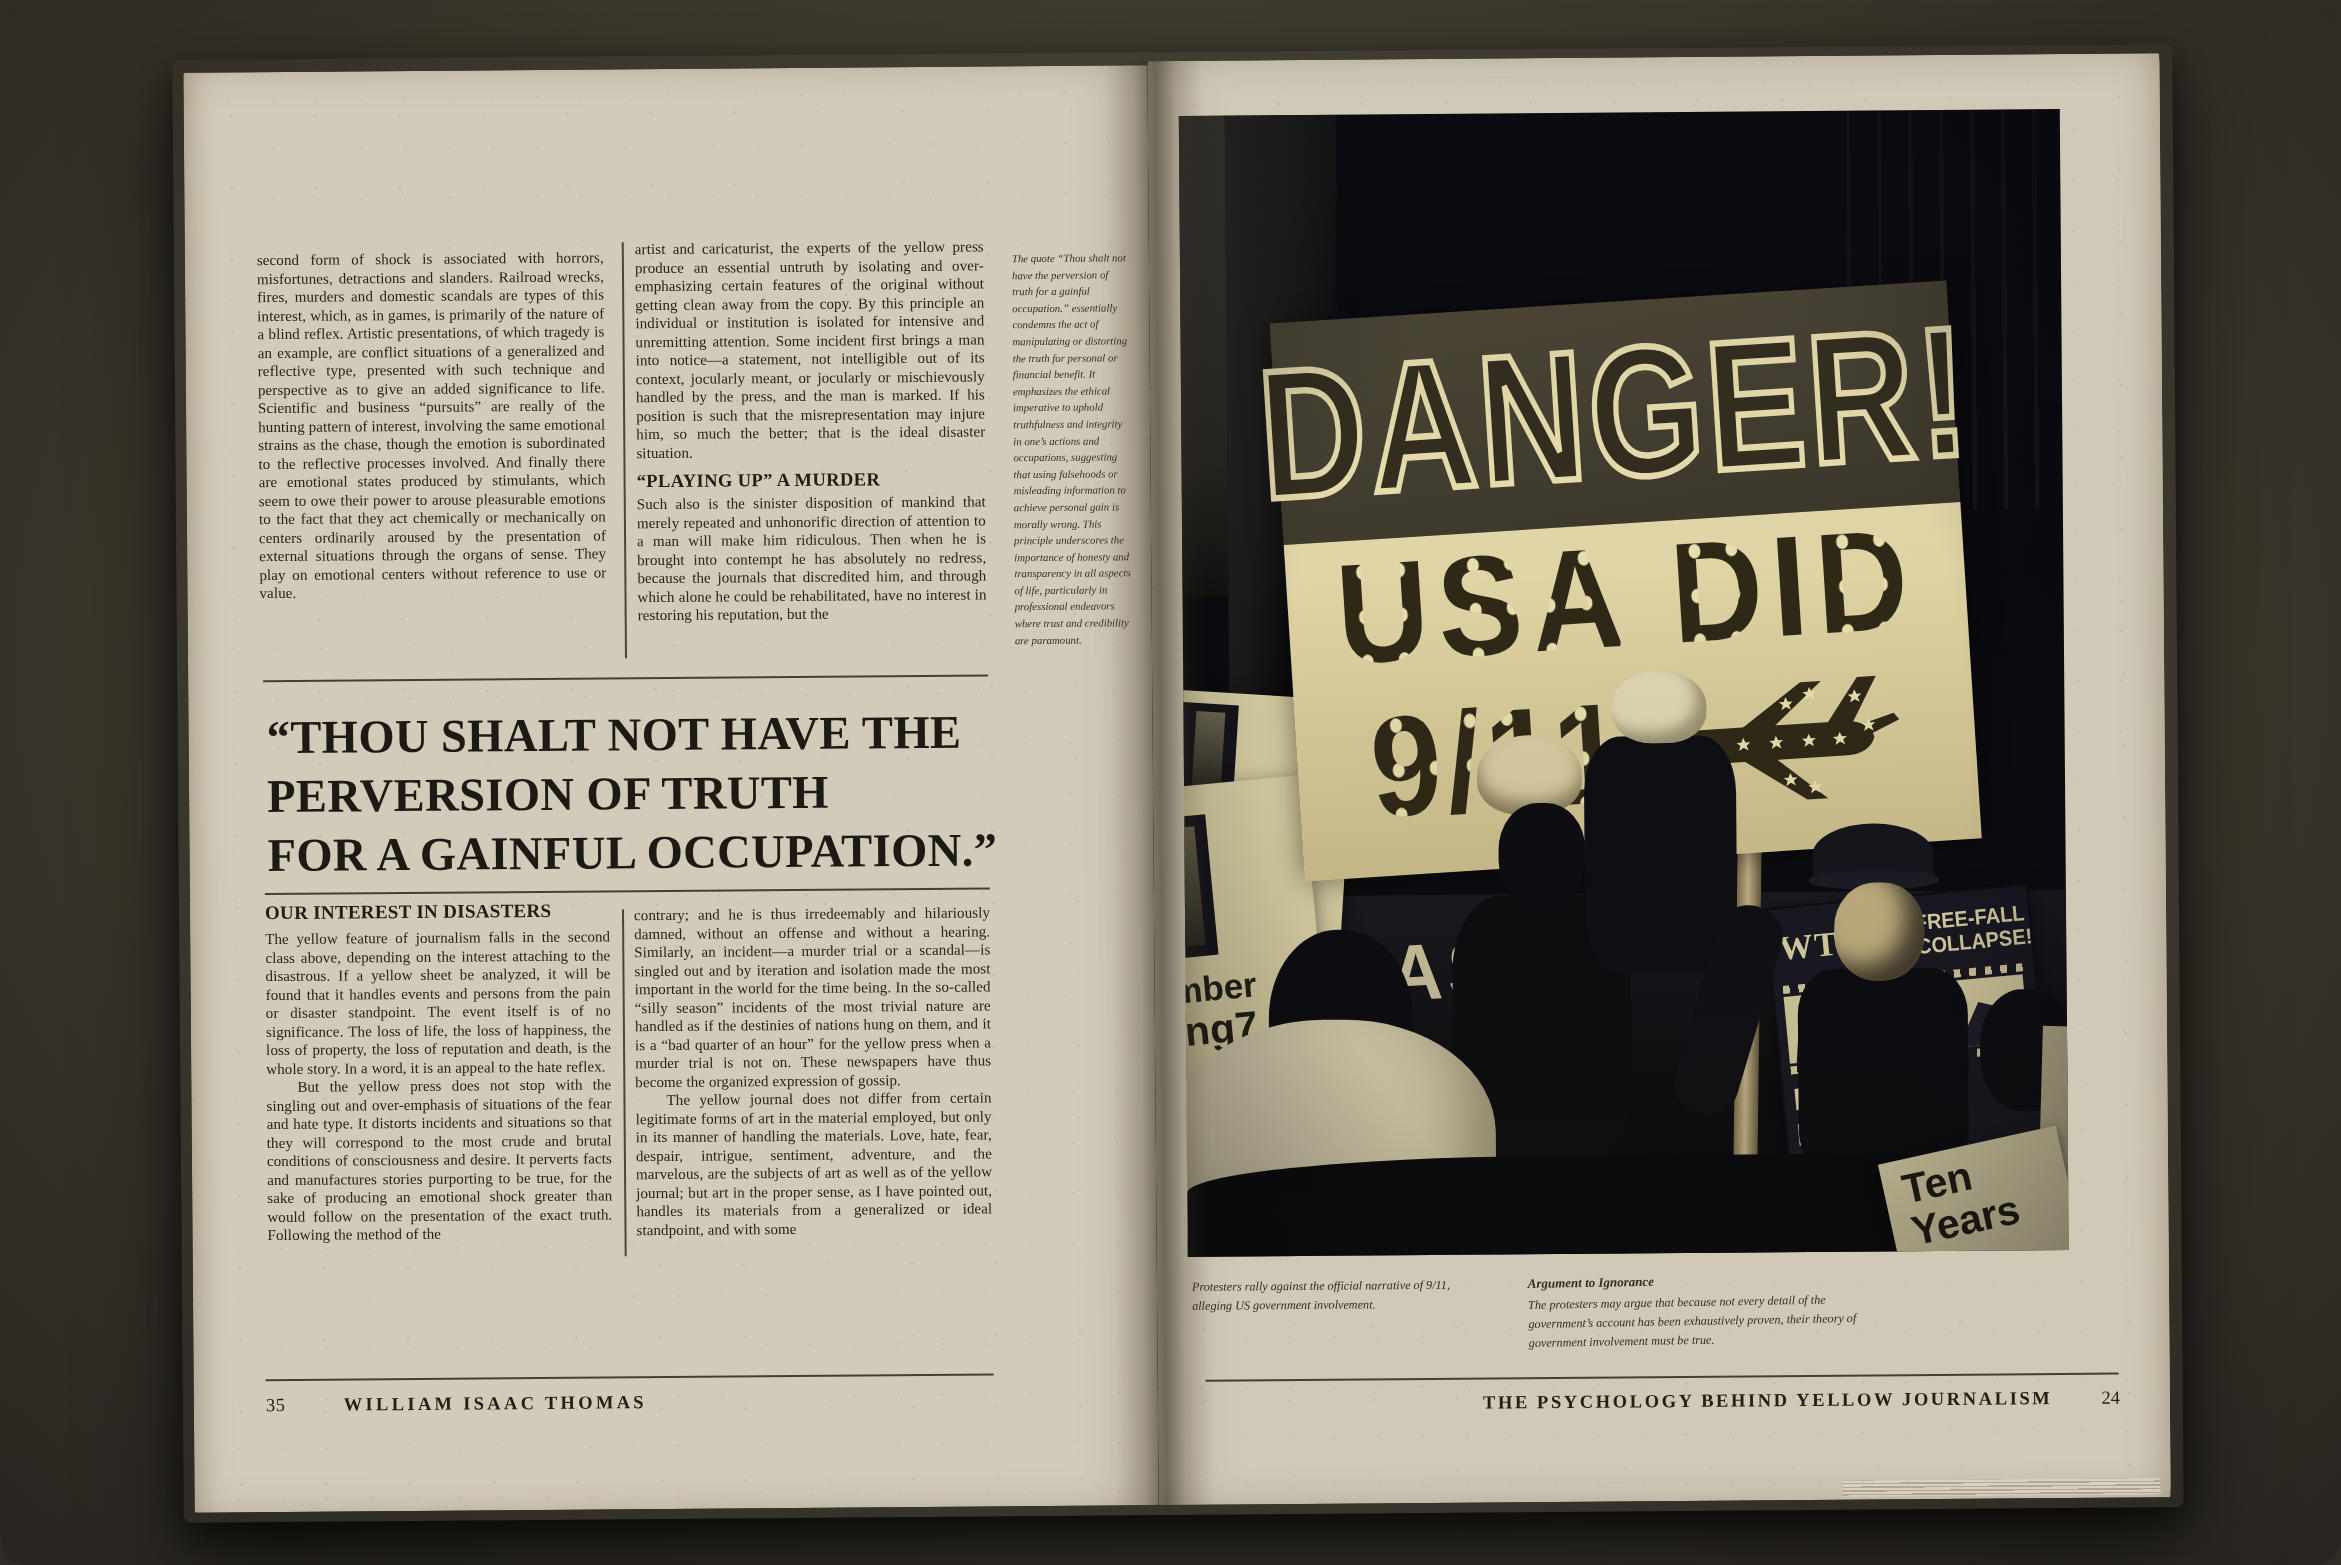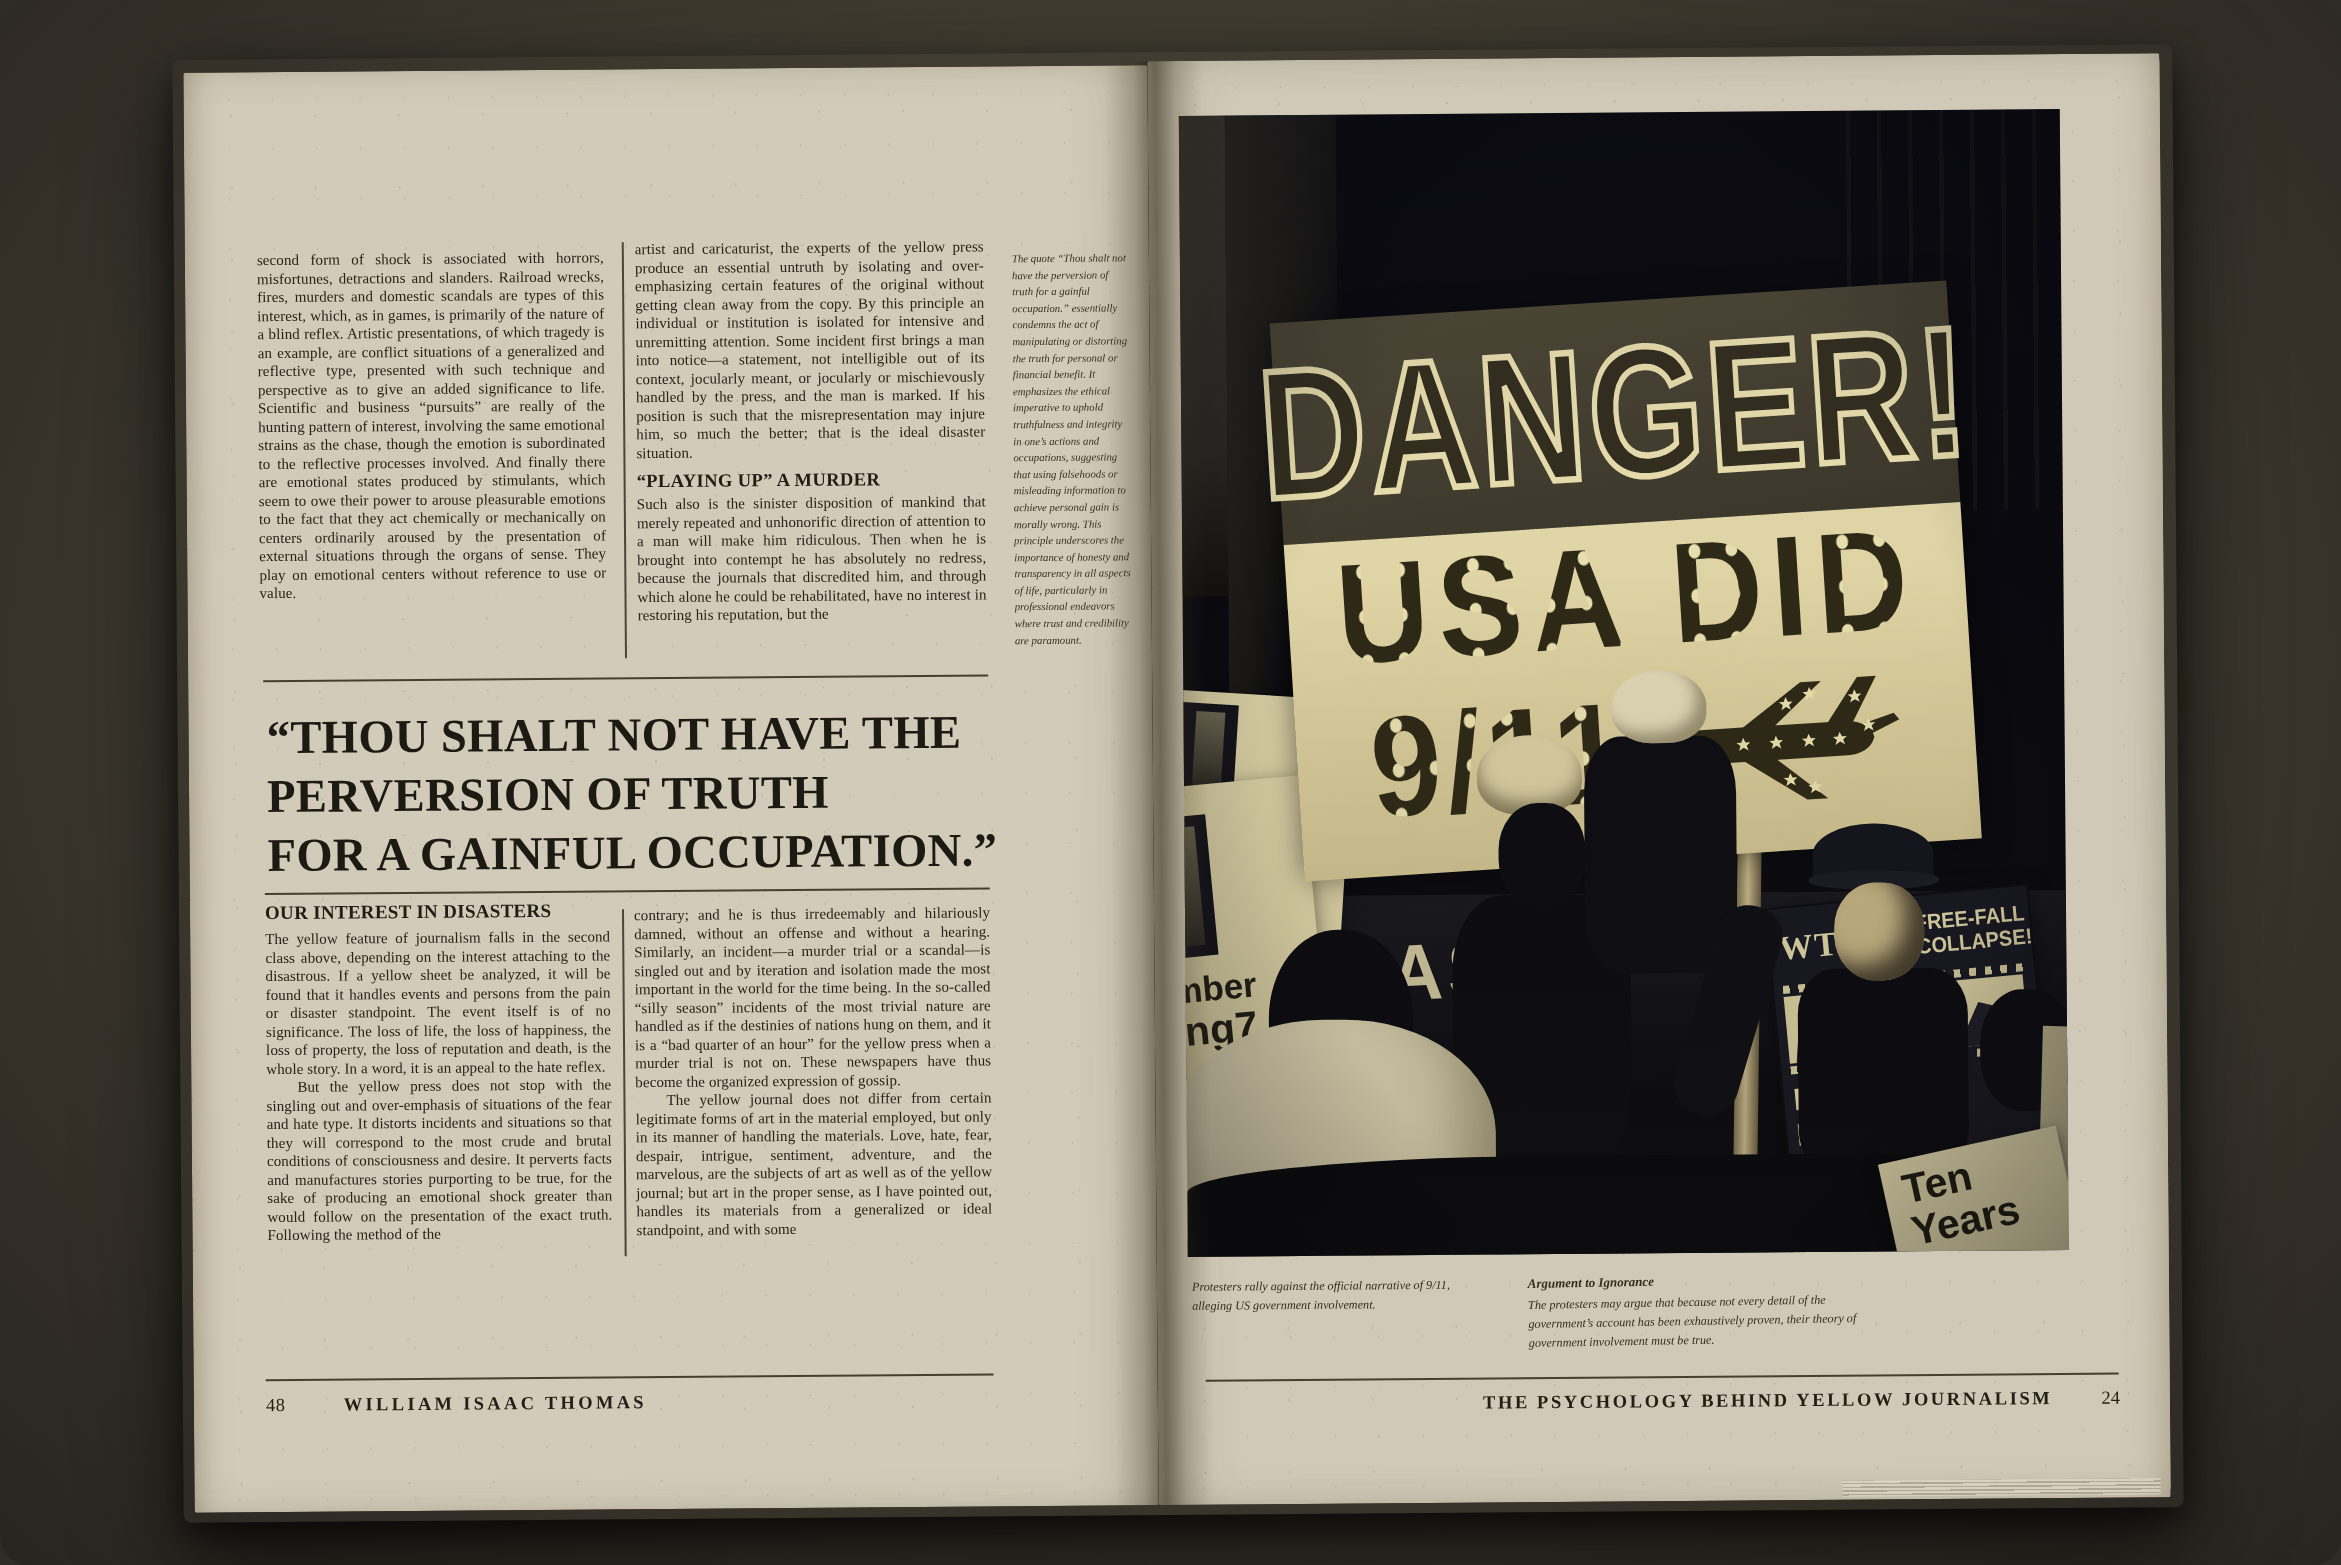--- a/index.html
+++ b/index.html
@@ -206,21 +206,21 @@
       <div class="indent">But the yellow press does not stop with the singling out and over-emphasis of situations of the fear and hate type. It distorts incidents and situations so that they will correspond to the most crude and brutal conditions of consciousness and desire. It perverts facts and manufactures stories purporting to be true, for the sake of producing an emotional shock greater than would follow on the presentation of the exact truth. Following the method of the</div>
     </div>
     <div class="abs vrule2"></div>
     <div class="abs bodycol s2col2">
       <div>contrary; and he is thus irredeemably and hilariously damned, without an offense and without a hearing. Similarly, an incident—a murder trial or a scandal—is singled out and by iteration and isolation made the most important in the world for the time being. In the so-called “silly season” incidents of the most trivial nature are handled as if the destinies of nations hung on them, and it is a “bad quarter of an hour” for the yellow press when a murder trial is not on. These newspapers have thus become the organized expression of gossip.</div>
       <div class="indent">The yellow journal does not differ from certain legitimate forms of art in the material employed, but only in its manner of handling the materials. Love, hate, fear, despair, intrigue, sentiment, adventure, and the marvelous, are the subjects of art as well as of the yellow journal; but art in the proper sense, as I have pointed out, handles its materials from a generalized or ideal standpoint, and with some</div>
     </div>
 
     <div class="abs hrule footerL-rule"></div>
     <div class="abs footerL">
-      <span>48</span>
+      <span>35</span>
       <span class="author">WILLIAM ISAAC THOMAS</span>
     </div>
 
     <div class="page page-right"></div>
 
     <div class="abs photo">
       <div class="ph bldg-left"></div>
       <div class="ph bldg-left2"></div>
       <div class="ph bldg-right"></div>
       <div class="ph wall-band"></div>

